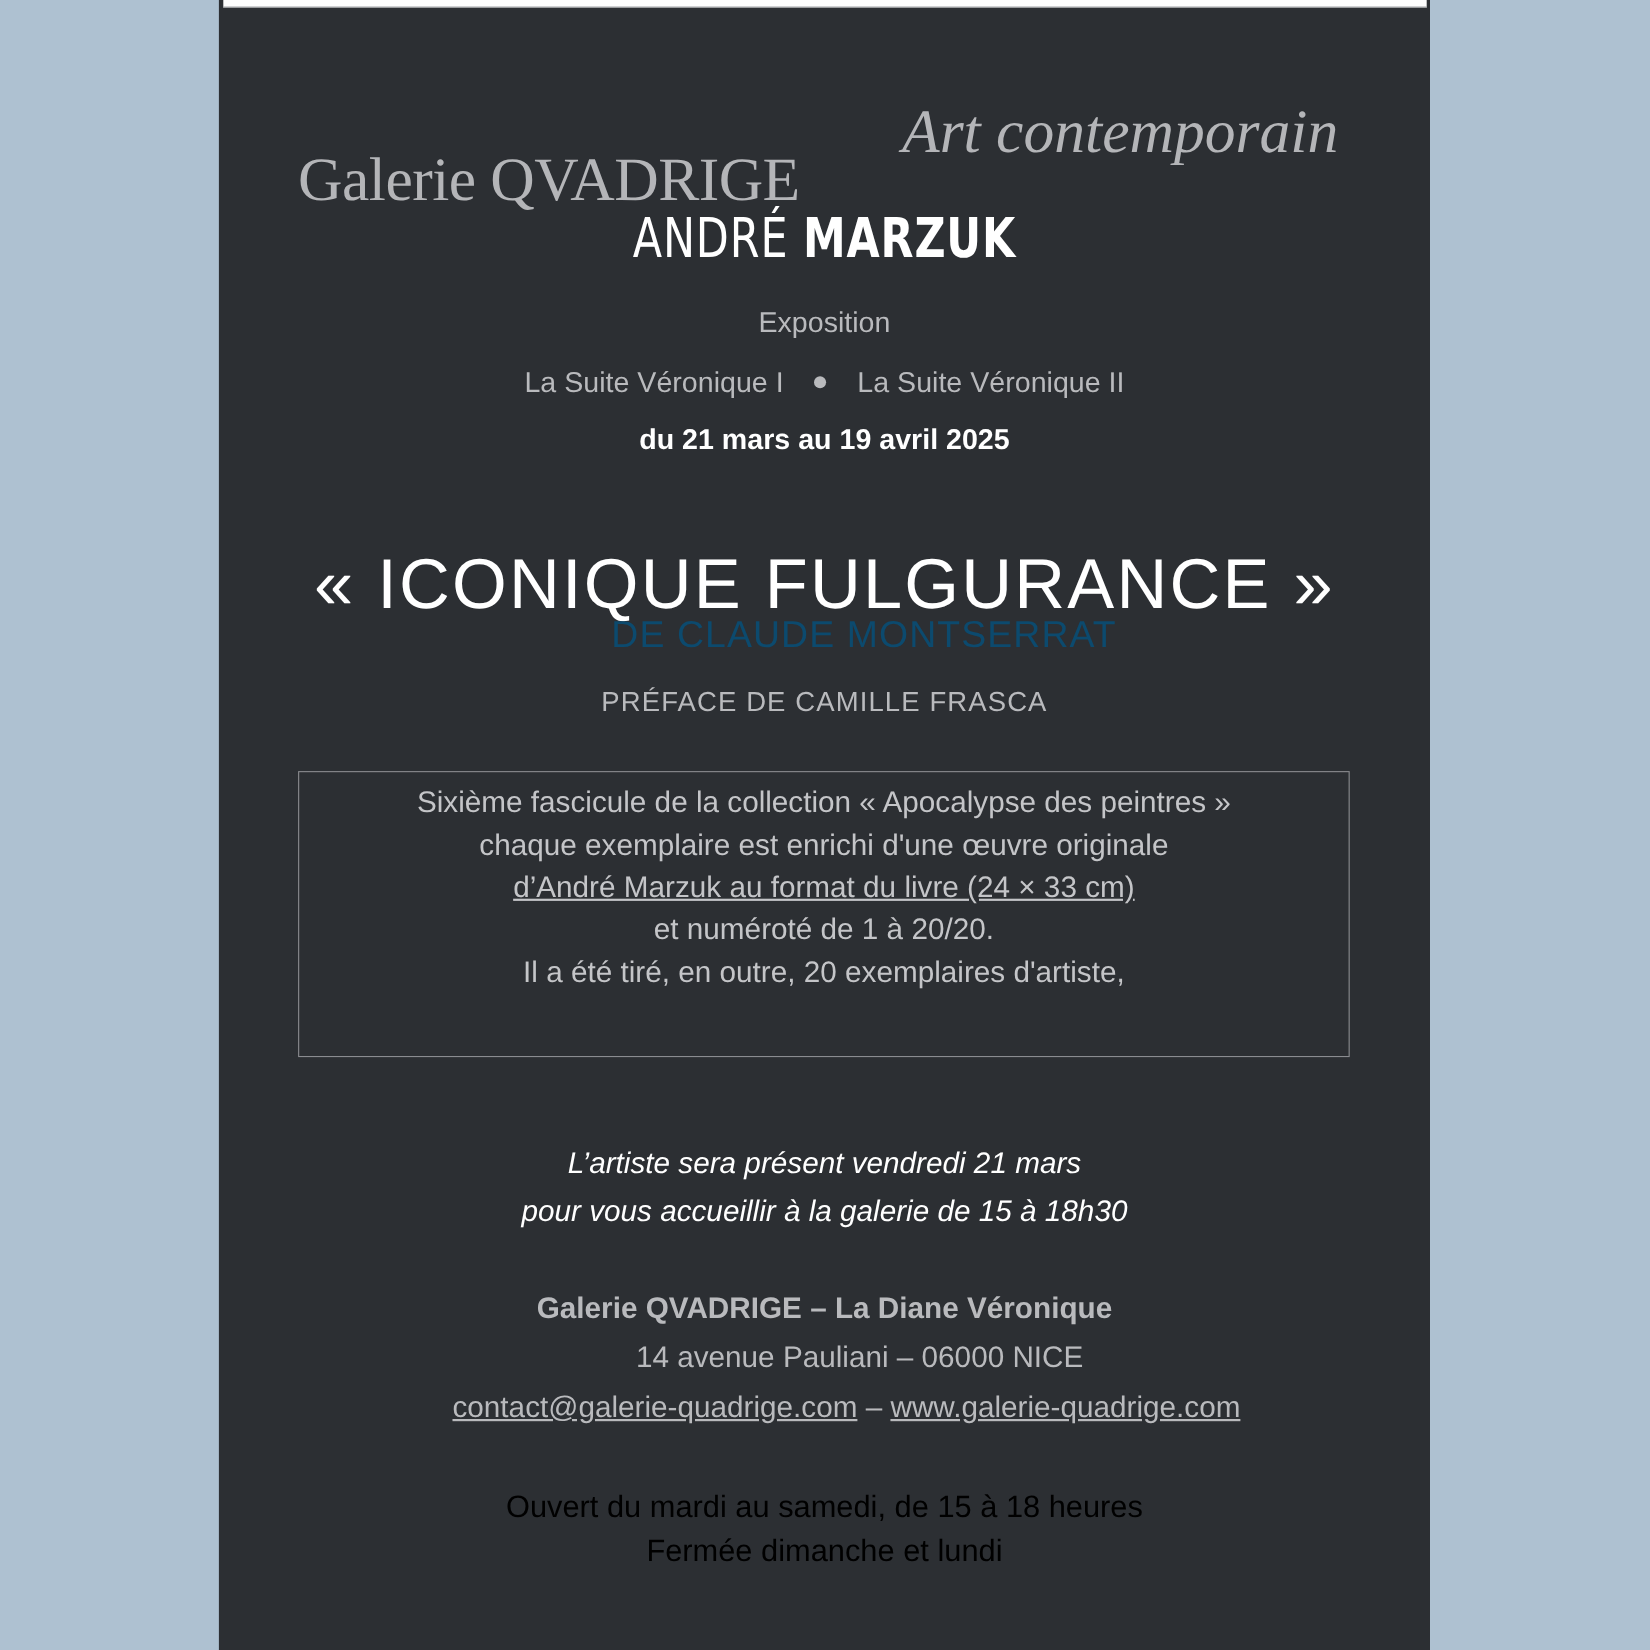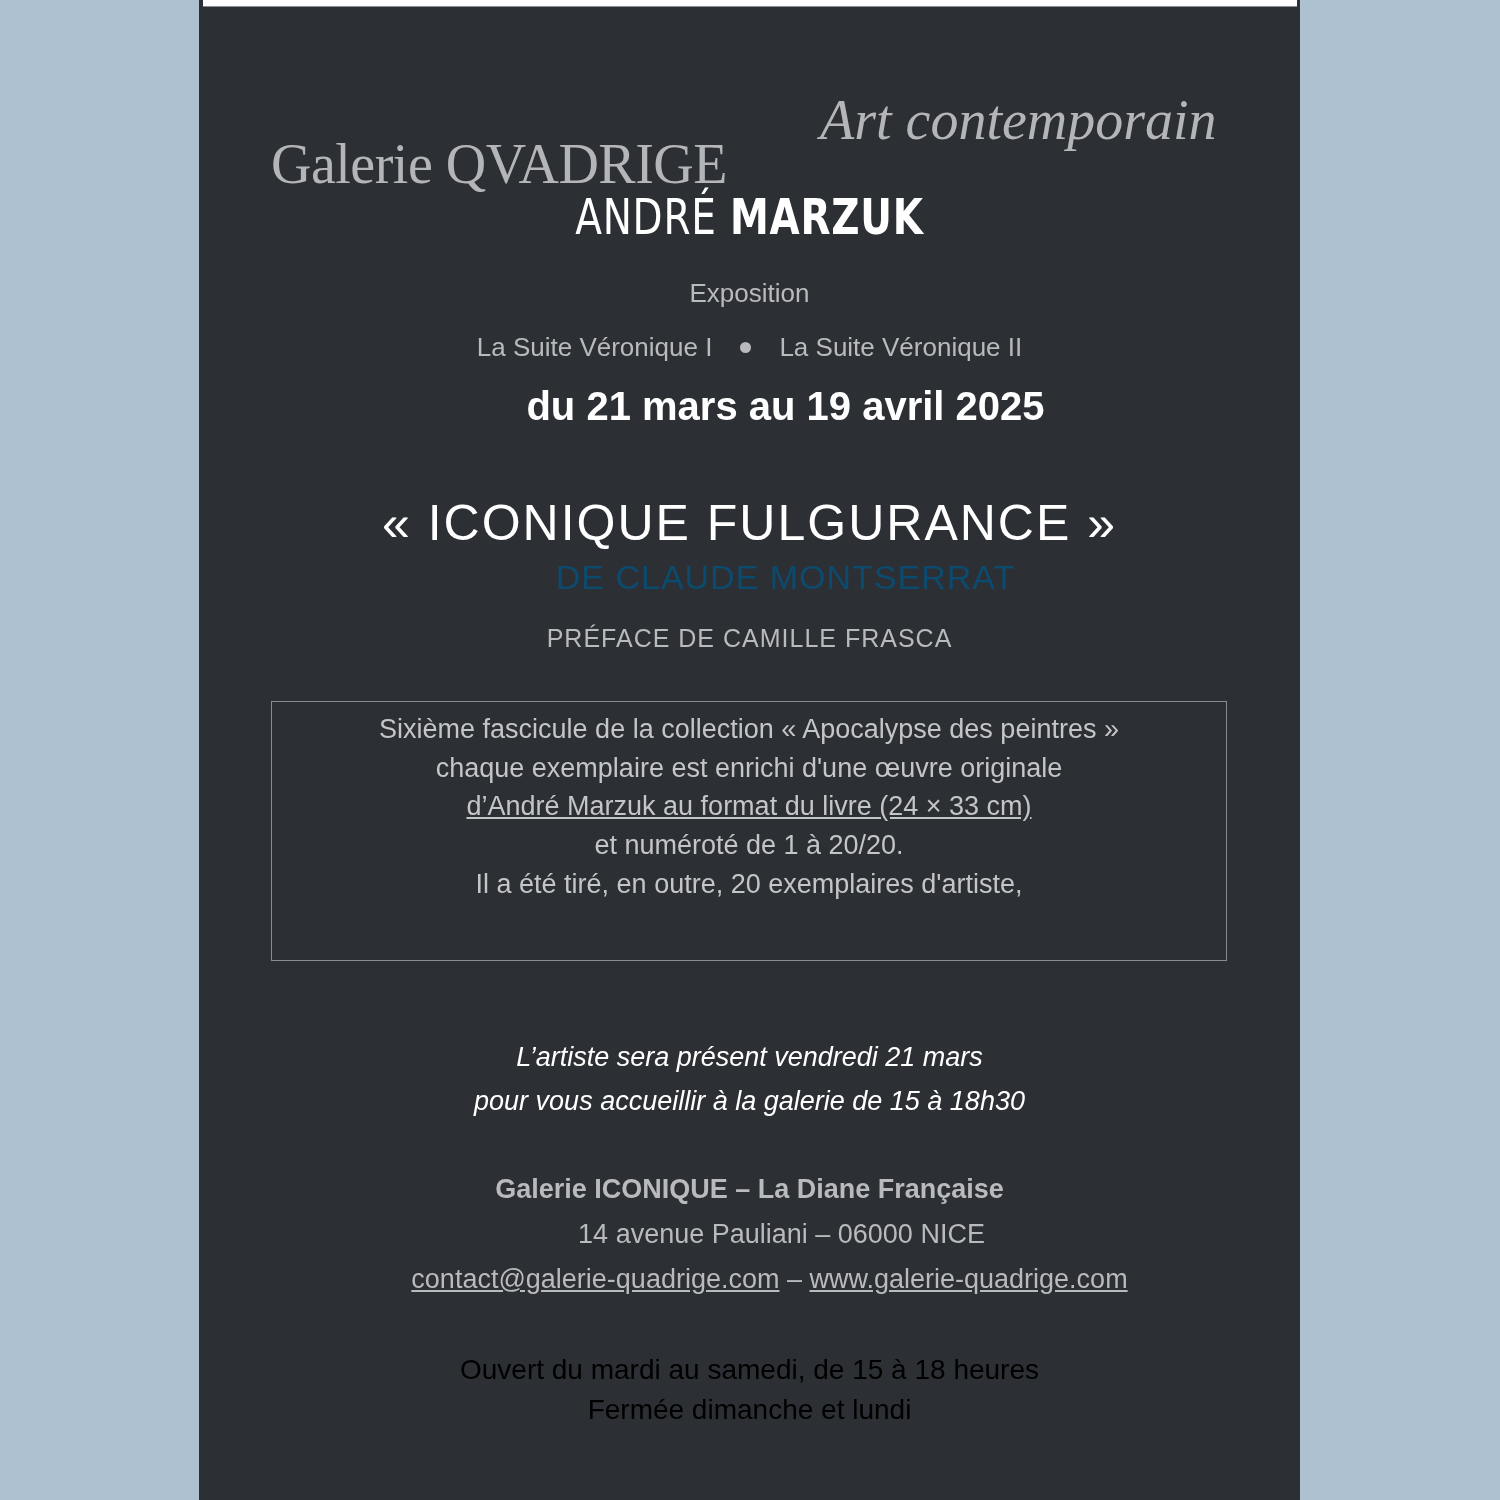--- a/index.html
+++ b/index.html
@@ -27,22 +27,22 @@
     .header-art {
       position: absolute; top: 88px; left: 820px;
       font-family: "Liberation Serif", serif; font-style: italic; font-size: 56px; color: #b4b5b8;
     }
     .artist { top: 188px; font-family: "DejaVu Sans", sans-serif; font-size: 50px; color: #ffffff; letter-spacing: 1px; transform: scaleX(0.78); transform-origin: center; }
     .artist .first { font-weight: normal; }
     .artist .last { font-weight: bold; }
     .expo-label { top: 278px; font-size: 26px; color: #b9babd; }
     .suites { top: 332px; font-size: 26px; color: #b9babd; }
     .suites .dot { display: inline-block; width: 11px; height: 11px; border-radius: 50%; background: #b9babd; margin: 0 28px 4px 28px; vertical-align: middle; }
-    .dates { top: 384px; font-size: 40px; font-weight: bold; color: #ffffff; padding-left: 36px; }
-    .book-title { top: 494px; font-size: 50px; color: #ffffff; letter-spacing: 2px; }
+    .dates { top: 384px; font-size: 26px; font-weight: bold; color: #ffffff; }
+    .book-title { top: 494px; font-size: 64px; color: #ffffff; letter-spacing: 2px; }
     .book-author { top: 558px; font-size: 34px; color: #0c4a6e; letter-spacing: 1px; margin-left: 36px; }
     .preface { top: 624px; font-size: 25px; color: #b9babd; letter-spacing: 1px; }
     .box {
       position: absolute; left: 271px; top: 701px; width: 954px; height: 258px;
       border: 1.5px solid #8a8c90;
     }
     .box-line { position: absolute; left: 0; width: 954px; text-align: center; font-size: 27px; color: #c4c5c8; white-space: nowrap; }
     .italic-line { font-style: italic; font-size: 27px; color: #ffffff; }
     .addr-title { top: 1174px; font-size: 27px; font-weight: bold; color: #b9babd; }
     .addr-street { top: 1219px; font-size: 27px; color: #b9babd; padding-left: 32px; }
@@ -80,20 +80,20 @@
   <div class="box-line" style="top: 12px;">Sixième fascicule de la collection « Apocalypse des peintres »</div>
   <div class="box-line" style="top: 51px;">chaque exemplaire est enrichi d'une œuvre originale</div>
   <div class="box-line" style="top: 89px; text-decoration: underline;">d’André Marzuk au format du livre (24 × 33 cm)</div>
   <div class="box-line" style="top: 128px;">et numéroté de 1 à 20/20.</div>
   <div class="box-line" style="top: 167px;">Il a été tiré, en outre, 20 exemplaires d'artiste,</div>
 </div>
 
 <div class="line italic-line" style="top: 1042px;">L’artiste sera présent vendredi 21 mars</div>
 <div class="line italic-line" style="top: 1086px;">pour vous accueillir à la galerie de 15 à 18h30</div>
 
-<div class="line addr-title">Galerie ICONIQUE – La Diane Française</div>
+<div class="line addr-title">Galerie QVADRIGE – La Diane Véronique</div>
 <div class="line addr-street">14 avenue Pauliani – 06000  NICE</div>
 <div class="line addr-links">
   <a href="contact@galerie-quadrige.com">contact@galerie-quadrige.com</a><span> – </span><a href="www.galerie-quadrige.com">www.galerie-quadrige.com</a>
 </div>
 
 <div class="line hours" style="top: 1354px;">Ouvert du mardi au samedi, de 15 à 18 heures</div>
 <div class="line hours" style="top: 1394px;">Fermée dimanche et lundi</div>
 
 </body></html>

